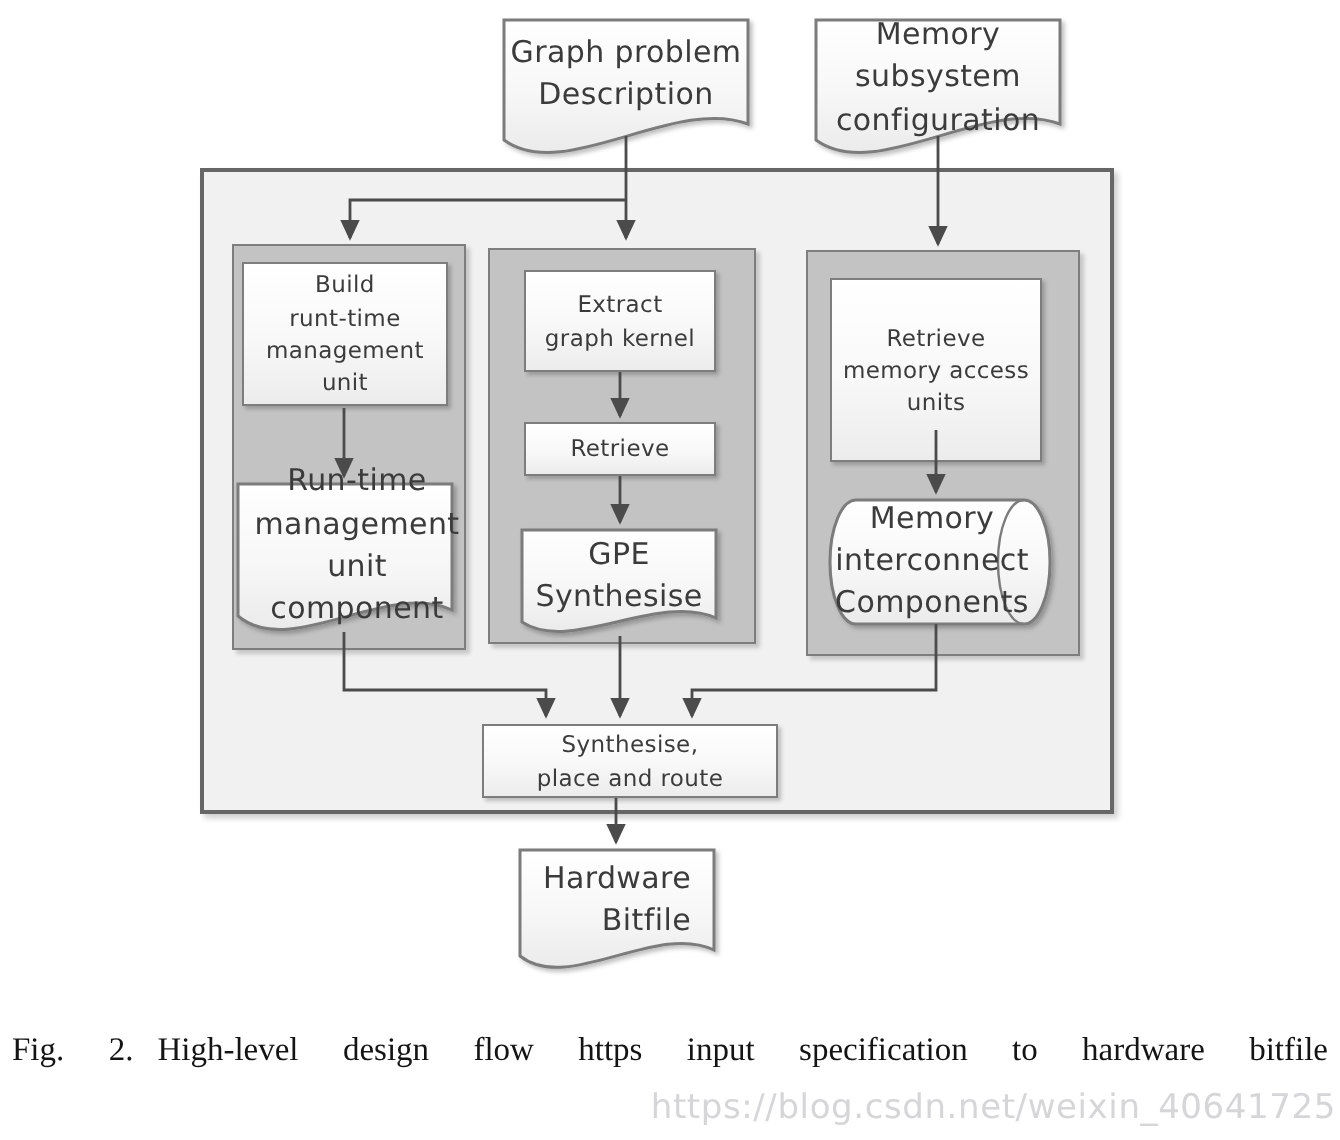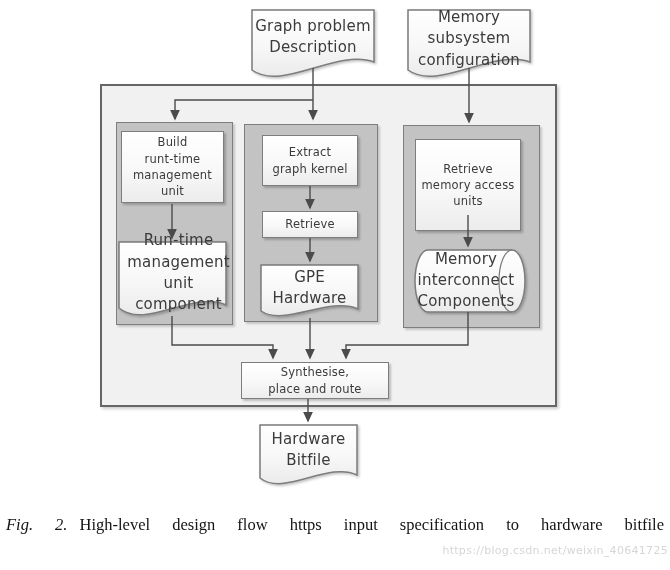--- a/index.html
+++ b/index.html
@@ -16,24 +16,24 @@
         font-size:15px;line-height:1.42;color:#3b3b3b;white-space:pre-line;letter-spacing:0.2px;z-index:5;}
   svg.overlay{position:absolute;left:0;top:0;z-index:4;pointer-events:none;}
   .conn{fill:none;stroke:#4b4b4b;stroke-width:1.4;}
   .docshape{fill:url(#docGrad);stroke:#7b7b7b;stroke-width:1.5;}
   .cylshape{fill:url(#docGrad);stroke:#7b7b7b;stroke-width:1.5;}
   .cylinner{fill:none;stroke:#7b7b7b;stroke-width:1.2;}
   .caption{position:absolute;left:6px;top:512px;width:658px;z-index:2;
            font-family:"Liberation Serif","DejaVu Serif",serif;font-size:16.5px;
            color:#141414;line-height:25px;}
   .cap-line1{text-align:justify;text-align-last:justify;}
-  .cap-fig{margin-right:12px;font-style:italic;}
+  .cap-fig{margin-right:12px;}
   .cap-line2{text-align:left;}
   .watermark{position:absolute;right:2px;top:544px;z-index:1;color:#d6d6d8;
-             font-size:11px;letter-spacing:0.3px;font-family:"DejaVu Sans",sans-serif;}
+             font-size:17px;letter-spacing:0.3px;font-family:"DejaVu Sans",sans-serif;}
 </style>
 </head>
 <body>
 
 <div class="stage">
 
   <div class="abs outerbox" style="left:100px;top:84px;width:457px;height:323px;"></div>
 
   <div class="abs column" style="left:116px;top:122px;width:117px;height:203px;"></div>
   <div class="abs column" style="left:244px;top:124px;width:134px;height:198px;"></div>
@@ -93,25 +93,25 @@
 
   <div class="abs shape-label" style="left:253px;top:13px;width:120px;height:48px;">Graph problem
 Description</div>
   <div class="abs shape-label" style="left:409px;top:12px;width:120px;height:54px;">Memory
 subsystem
 configuration</div>
   <div class="abs shape-label" style="left:120px;top:244px;width:117px;height:58px;">Run-time
 management
 unit component</div>
   <div class="abs shape-label" style="left:262px;top:267px;width:95px;height:42px;">GPE
-Hardware</div>
+Synthesise</div>
   <div class="abs shape-label" style="left:421px;top:253px;width:90px;height:55px;">Memory
 interconnect
 Components</div>
-  <div class="abs shape-label" style="left:261px;top:428px;width:95px;height:44px;">Hardware
+  <div class="abs shape-label" style="left:261px;top:428px;width:95px;height:44px;text-align:right;">Hardware
 Bitfile</div>
 
   <div class="watermark">https://blog.csdn.net/weixin_40641725</div>
 
   <div class="caption">
     <div class="cap-line1"><span class="cap-fig">Fig. 2.</span><span>High-level design flow https input specification to hardware bitfile</span></div>
   </div>
 
 </div>
 

